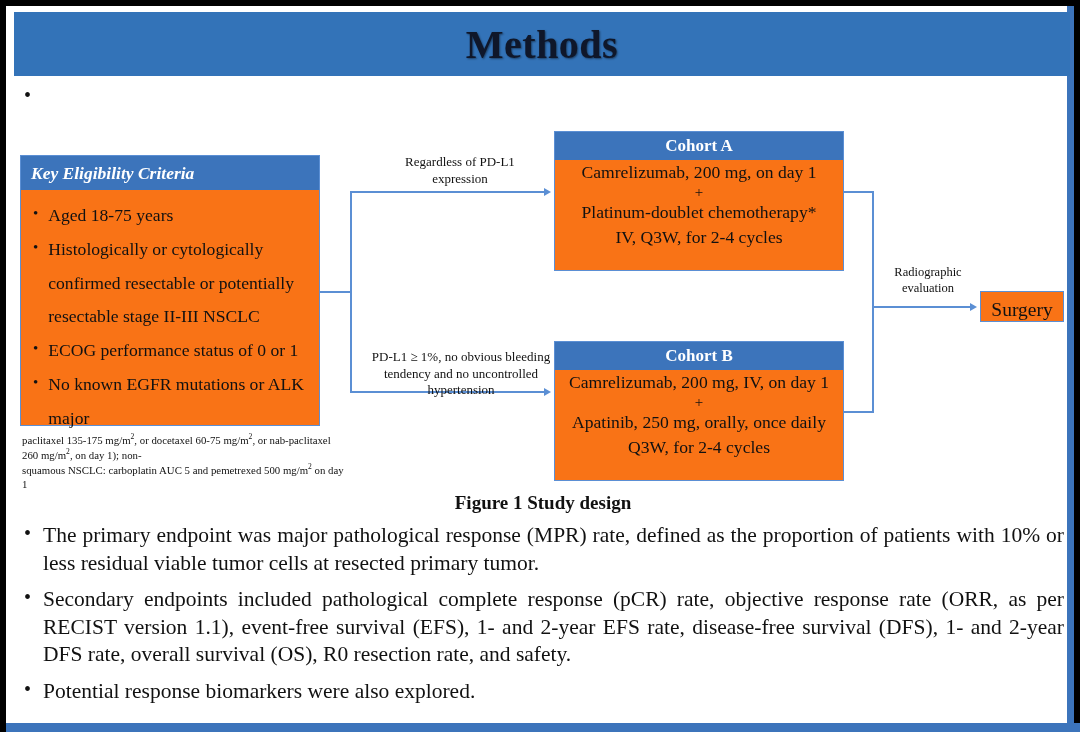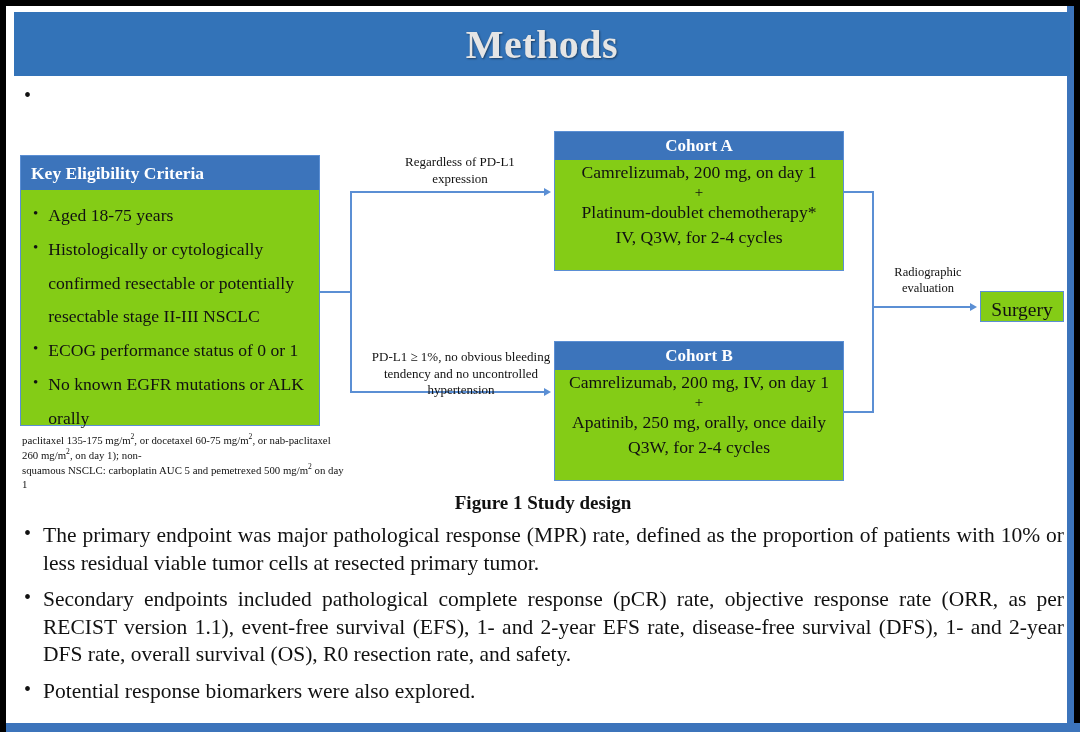--- a/index.html
+++ b/index.html
@@ -7,37 +7,37 @@
 
   .slide{position:relative;width:1080px;height:732px;background:#fff;box-sizing:border-box;
          border-top:6px solid #000;border-left:6px solid #000;border-right:6px solid #000;
          border-bottom:0;}
   
   .blue-right{position:absolute;right:0;top:0;width:7px;height:732px;background:#3C74BB;}
   .blue-bottom{position:absolute;left:0;bottom:0;width:1074px;height:9px;background:#3C74BB;}
 
   .title-bar{position:absolute;left:8px;top:6px;width:1056px;height:64px;background:#3373B8;
              display:flex;align-items:center;justify-content:center;}
-  .title-bar .t{color:#e5e5e5;font-size:40px;font-weight:bold;letter-spacing:.5px;
+  .title-bar .t{color:#0f172a;font-size:40px;font-weight:bold;letter-spacing:.5px;
                 text-shadow:1px 1px 2px rgba(0,0,0,.45);font-family:"Liberation Serif",serif;}
 
   .intro{position:absolute;left:18px;top:78px;width:1040px;font-size:21.5px;color:#111;
          display:flex;gap:12px;align-items:flex-start;line-height:1.25;}
   .bdot{flex:0 0 auto;font-size:20px;line-height:1.15;}
 
   
   .diagram{position:absolute;left:0;top:118px;width:1074px;height:370px;}
 
-  .box{position:absolute;border:1.6px solid #5B8FD4;box-sizing:border-box;background:#84cc16;}
+  .box{position:absolute;border:1.6px solid #5B8FD4;box-sizing:border-box;background:#f97316;}
   .box .hd{background:#3C74BB;color:#fff;font-weight:bold;text-align:center;}
   .box .bd{text-align:center;color:#111;}
 
   
   #elig{left:14px;top:31px;width:300px;height:271px;border:1.6px solid #5B8FD4;}
-  #elig .hd{height:34px;line-height:34px;font-size:17.5px;text-align:left;padding-left:10px;}
+  #elig .hd{height:34px;line-height:34px;font-size:17.5px;text-align:left;padding-left:10px;font-style:italic;}
   #elig ul{list-style:none;margin:0;padding:9px 8px 0 12px;}
   #elig li{display:flex;gap:10px;font-size:17.6px;line-height:1.92;color:#111;}
   #elig li .d{flex:0 0 auto;font-size:15px;}
 
   .note{position:absolute;left:16px;top:308px;width:326px;font-size:10.8px;line-height:1.34;
         color:#111;text-align:left;}
   .note sup{font-size:7.6px;}
 
   
   #cohA{left:548px;top:7px;width:290px;height:140px;}
@@ -95,21 +95,21 @@
         <li>
           <span class="d">•</span>
           <span>Histologically or cytologically confirmed resectable or potentially resectable stage II-III  NSCLC</span>
         </li>
         <li>
           <span class="d">•</span>
           <span>ECOG performance status of 0 or 1</span>
         </li>
         <li>
           <span class="d">•</span>
-          <span>No known EGFR mutations or ALK orally</span>
+          <span>No known EGFR mutations or ALK major</span>
         </li>
       </ul>
     </div>
 
     <div class="note">
       <div>paclitaxel 135-175 mg/m<sup>2</sup>, or docetaxel 60-75 mg/m<sup>2</sup>, or nab-paclitaxel 260 mg/m<sup>2</sup>, on day 1); non-</div>
       <div>squamous NSCLC: carboplatin AUC 5 and pemetrexed 500 mg/m<sup>2</sup> on day 1</div>
     </div>
 
     <div class="ln" style="left:314px;top:167px;width:32px;height:2px;"></div>

